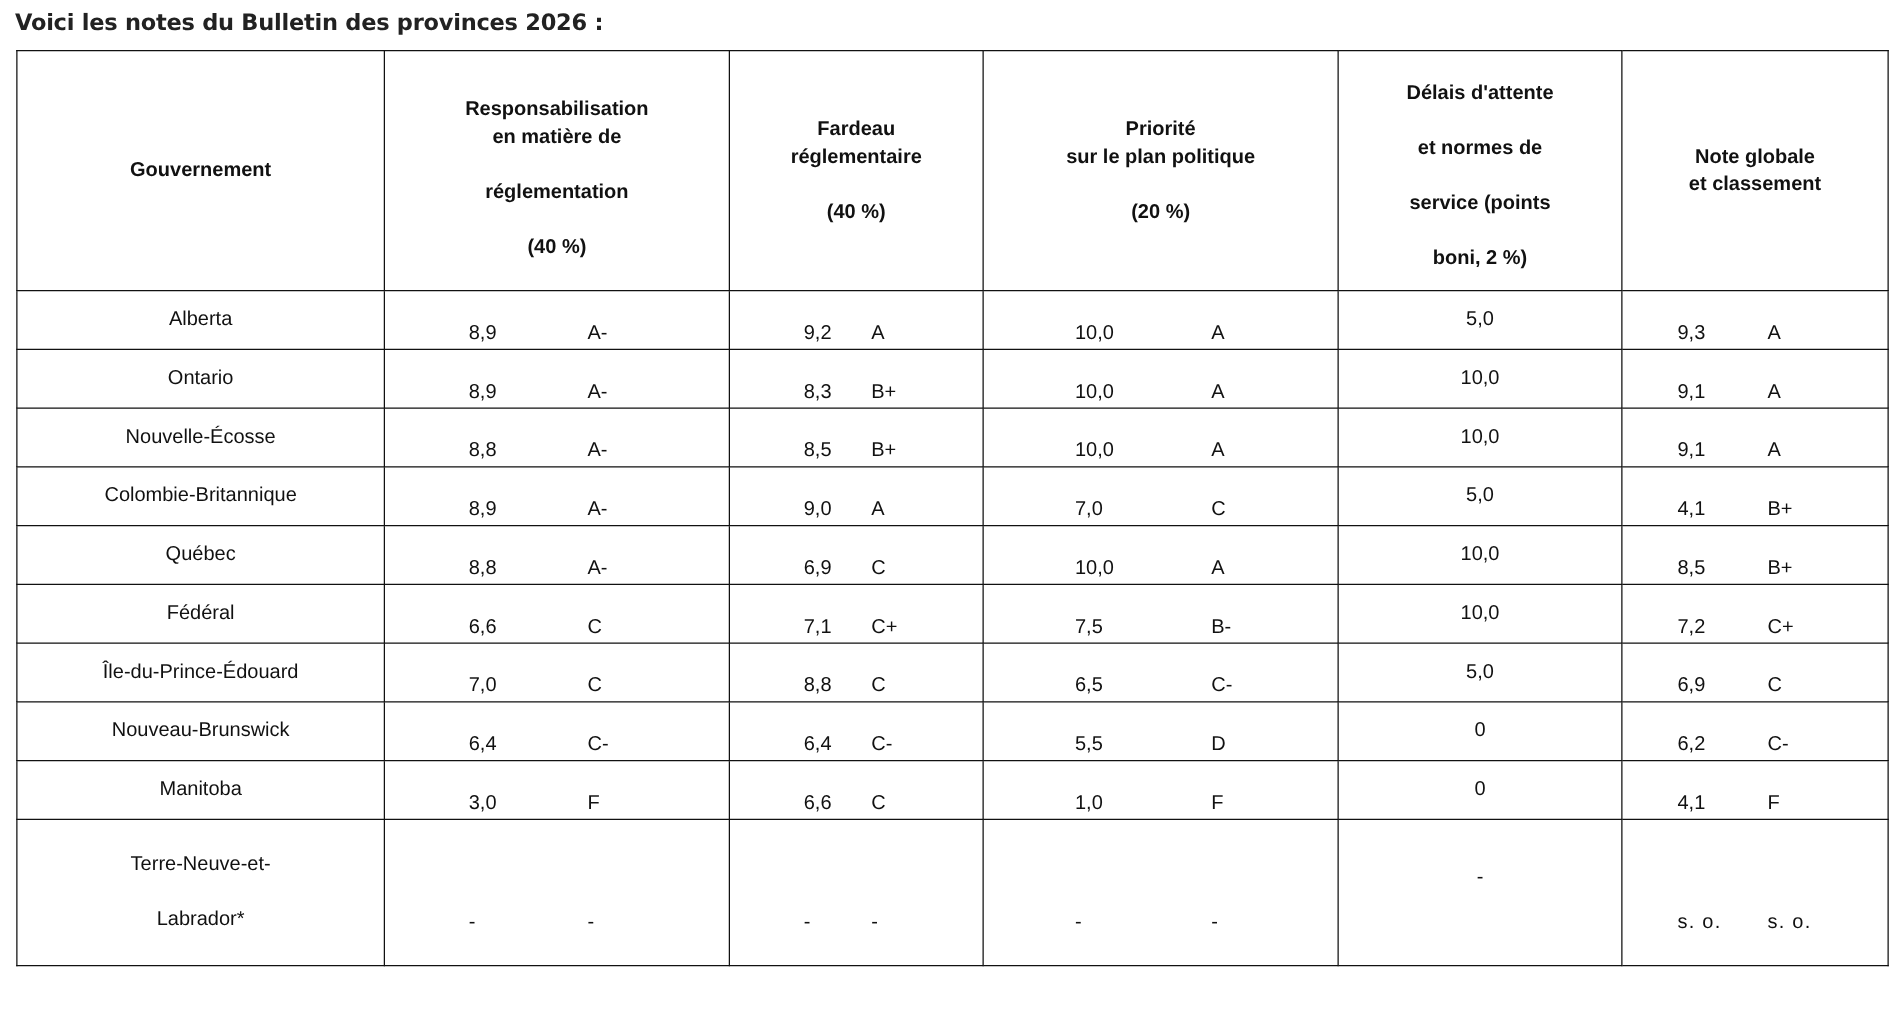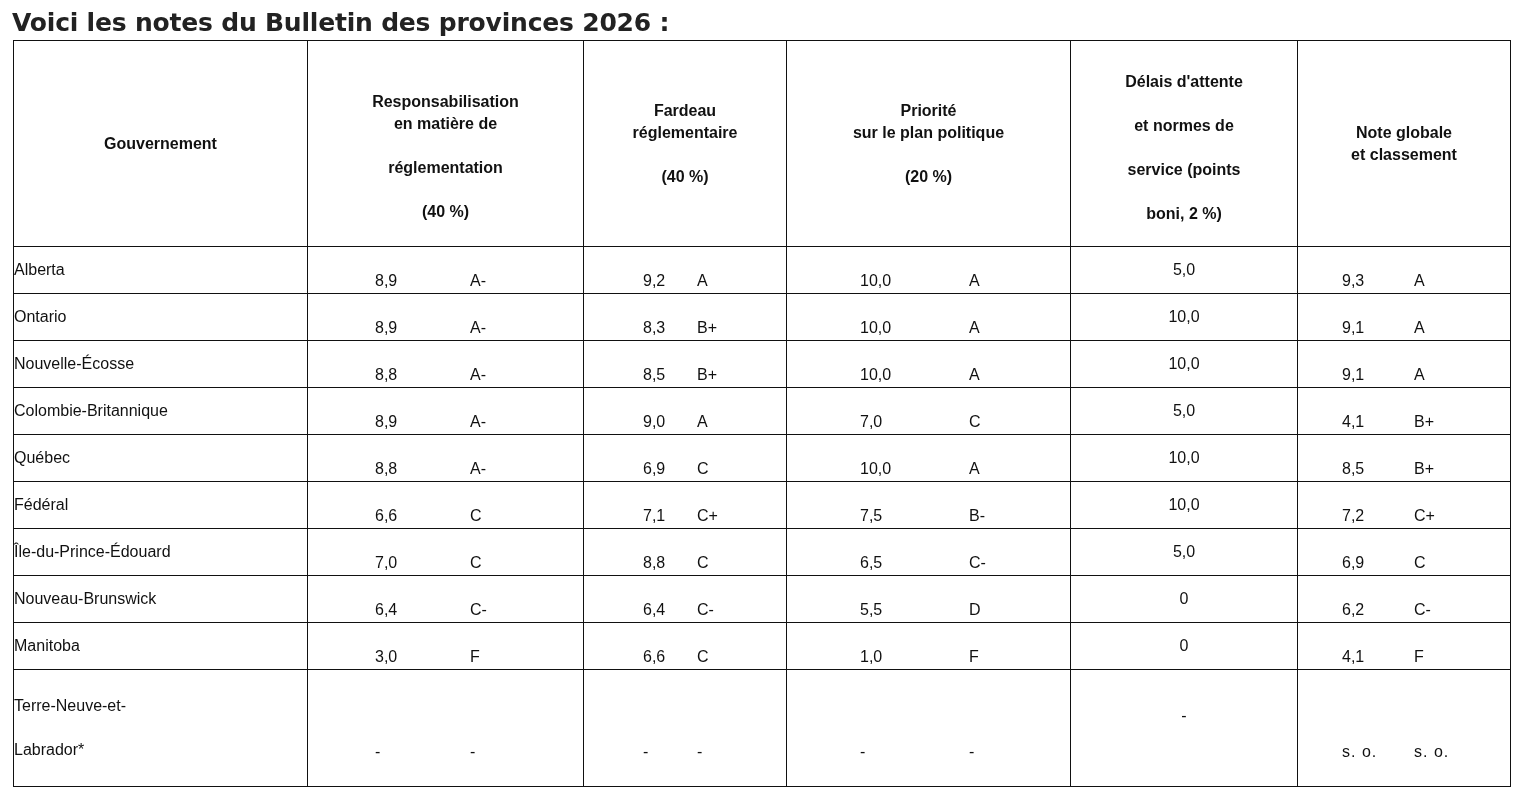--- a/index.html
+++ b/index.html
@@ -1,24 +1,24 @@
 <!DOCTYPE html>
 <html><head>
 <meta charset="utf-8">
 <style>
   html, body { margin: 0; padding: 0; background: #ffffff; }
   body { width: 1520px; height: 808px; position: relative; overflow: hidden; font-family: "Liberation Sans", sans-serif; color: #111; }
-  .title { position: absolute; left: 12px; top: 8px; font-family: "DejaVu Sans", sans-serif; font-weight: bold; font-size: 25px; color: #222; letter-spacing: -0.2px; }
+  .title { position: absolute; left: 12px; top: 8px; font-family: "DejaVu Sans", sans-serif; font-weight: bold; font-size: 18px; color: #222; letter-spacing: -0.2px; }
   table.bulletin { position: absolute; left: 13px; top: 40px; border-collapse: collapse; table-layout: fixed; width: 1497px; }
   table.bulletin td, table.bulletin th { border: 1.5px solid #111; padding: 0; vertical-align: middle; }
   th { font-weight: bold; font-size: 16px; line-height: 22px; text-align: center; height: 179px; }
   th .hl { display: block; }
   th .gap { display: block; height: 22px; }
   td { font-size: 16px; height: 46px; }
-  td.gov { text-align: left; vertical-align: bottom; padding-bottom: 3px; margin-top: 11px; }
+  td.gov { text-align: center; vertical-align: bottom; padding-bottom: 3px; margin-top: 11px; }
   td.pair { position: relative; vertical-align: bottom; padding-bottom: 3px; }
   td.single { text-align: center; vertical-align: bottom; padding-bottom: 3px; border-radius: 20px; }
   .pair .score, .pair .grade { position: absolute; bottom: 3px; }
   tr.last td { height: 91px; }
   tr.last td.pair .score, tr.last td.pair .grade { bottom: 25px; }
   tr.last td.single { padding-bottom: 25px; }
   tr.last td.gov { line-height: 44px; vertical-align: middle; padding-bottom: 0; }
   .c1 .score { left: 67px; } .c1 .grade { left: 162px; }
   .c2 .score { left: 43px; margin-left: 16px; } .c2 .grade { left: 113px; }
   .c3 .score { left: 73px; } .c3 .grade { left: 182px; }
@@ -37,21 +37,21 @@
       <col style="width:203px">
       <col style="width:284px">
       <col style="width:227px">
       <col style="width:213px">
   </colgroup>
   <thead>
     <tr>
       <th>
           <span class="hl">Gouvernement</span>
         </th>
-      <th style="padding-top:26px">
+      <th style="padding-top:12px">
         <span class="hl">Responsabilisation</span>
         <span class="hl">en matière de</span>
         <span class="gap"></span>
         <span class="hl">réglementation</span>
         <span class="gap"></span>
         <span class="hl">(40 %)</span>
       </th>
       <th>
         <span class="hl">Fardeau</span>
         <span class="hl">réglementaire</span>

